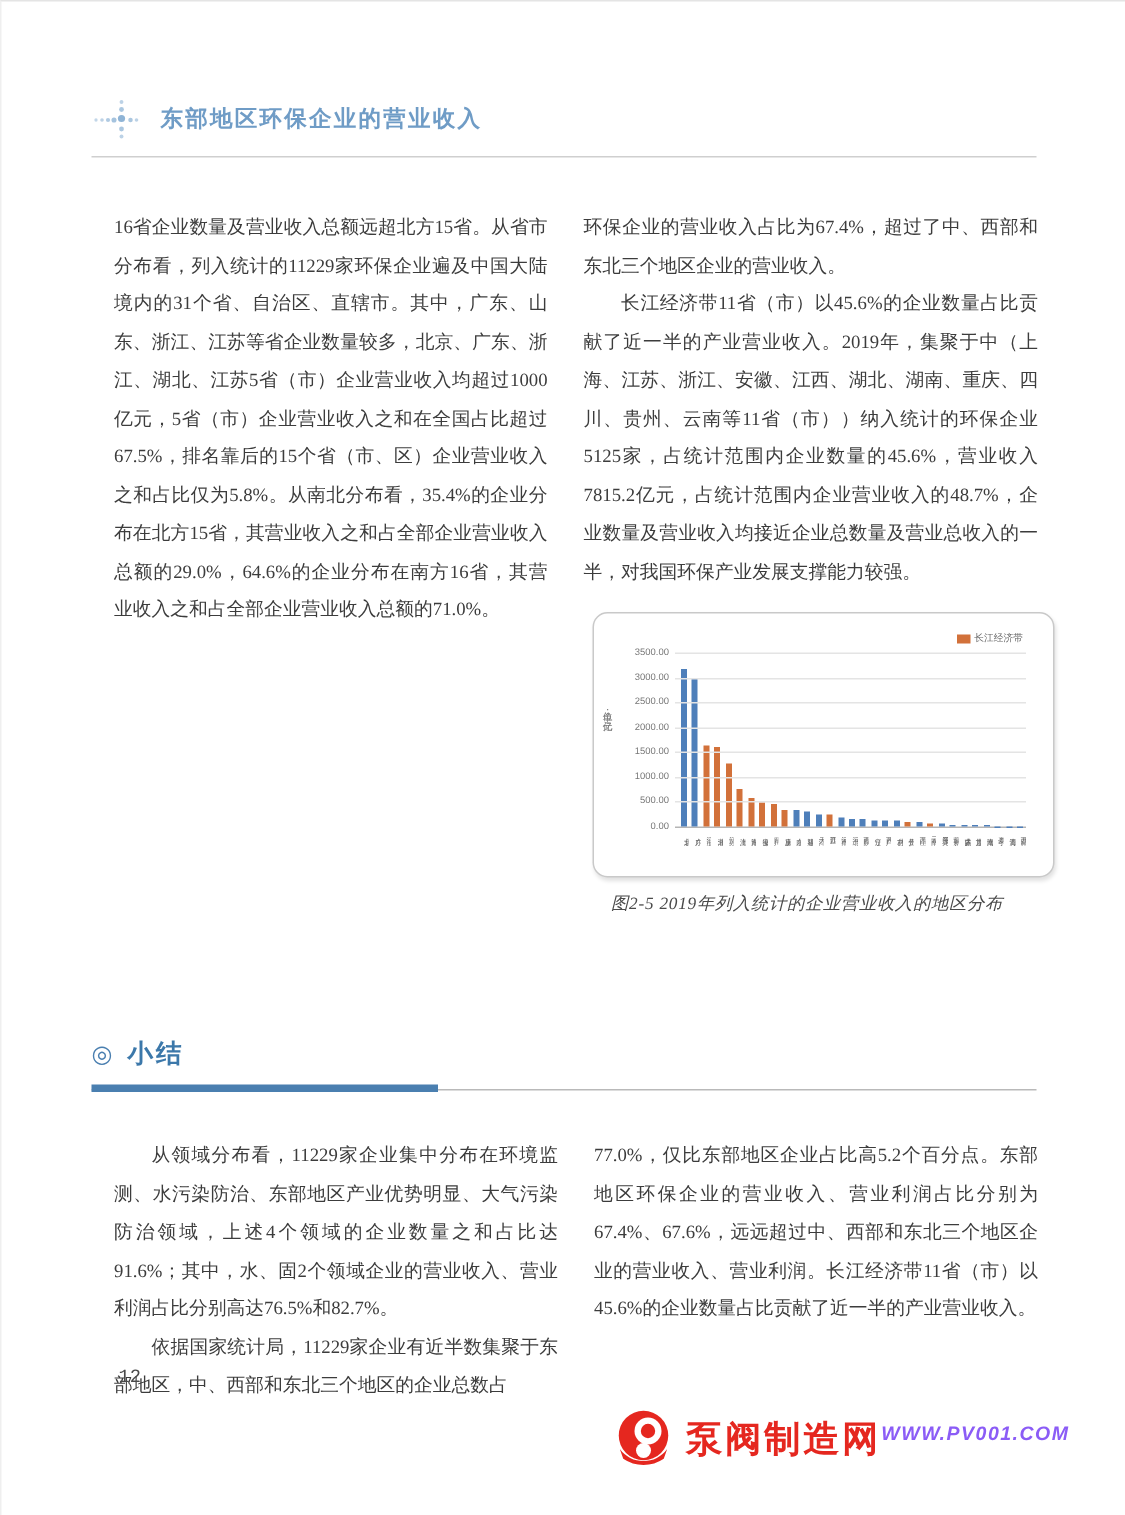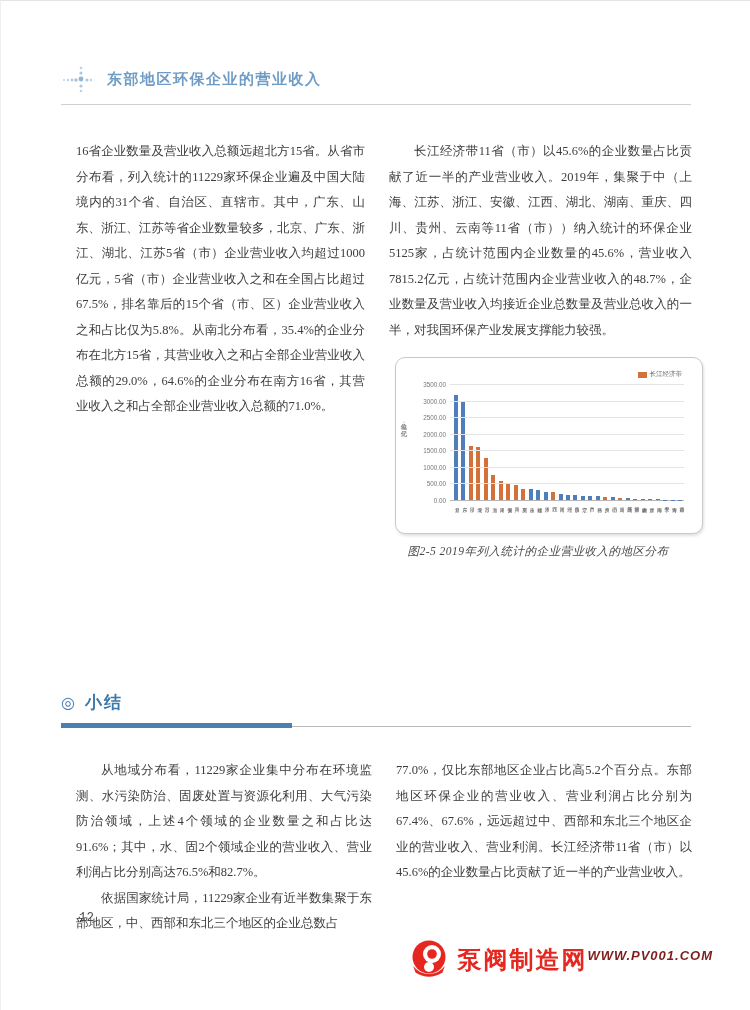--- a/index.html
+++ b/index.html
@@ -49,21 +49,21 @@
   .sum-rule .thin{position:absolute;left:0;right:0;bottom:1px;height:1px;background:#b9b9b9;}
   .sum-rule .thick{position:absolute;left:0;bottom:0;width:231px;height:5px;background:#4a7fb0;}
   
   .pagenum{position:absolute;left:78px;top:910px;font-size:12.5px;color:#4a4a4a;
            font-family:Liberation Mono, monospace;}
   .logo{position:absolute;right:38px;top:938px;display:flex;align-items:center;gap:8px;}
   .logo-text{display:flex;flex-direction:row;align-items:flex-start;line-height:1.05;}
   .logo-cn{font-family:"Liberation Sans","DejaVu Sans",sans-serif;font-weight:900;font-size:24px;
            color:#e5271f;letter-spacing:2px;}
   .logo-url{font-family:"Liberation Sans","DejaVu Sans",sans-serif;font-weight:bold;font-style:italic;
-            font-size:13px;color:#7f1d1d;letter-spacing:1px;margin-top:2px;}
+            font-size:13px;color:#8b5cf6;letter-spacing:1px;margin-top:2px;}
 </style>
 </head>
 <body>
 
 <div class="page">
 
   <div class="hdr">
     <svg width="34" height="32" viewBox="0 0 34 32">
       <g fill="#8fb4d6">
         <circle cx="3" cy="17" r="1.1" opacity=".55"></circle>
@@ -81,20 +81,21 @@
     </svg>
     <span class="hdr-title">东部地区环保企业的营业收入</span>
   </div>
   <div class="hdr-rule"></div>
 
   <div class="cols main">
     <div class="col">
       <p>16省企业数量及营业收入总额远超北方15省。从省市分布看，列入统计的11229家环保企业遍及中国大陆境内的31个省、自治区、直辖市。其中，广东、山东、浙江、江苏等省企业数量较多，北京、广东、浙江、湖北、江苏5省（市）企业营业收入均超过1000亿元，5省（市）企业营业收入之和在全国占比超过67.5%，排名靠后的15个省（市、区）企业营业收入之和占比仅为5.8%。从南北分布看，35.4%的企业分布在北方15省，其营业收入之和占全部企业营业收入总额的29.0%，64.6%的企业分布在南方16省，其营业收入之和占全部企业营业收入总额的71.0%。</p>
     </div>
     <div class="col">
+      <p>环保企业的营业收入占比为67.4%，超过了中、西部和东北三个地区企业的营业收入。</p>
       <p class="indent">长江经济带11省（市）以45.6%的企业数量占比贡献了近一半的产业营业收入。2019年，集聚于中（上海、江苏、浙江、安徽、江西、湖北、湖南、重庆、四川、贵州、云南等11省（市））纳入统计的环保企业5125家，占统计范围内企业数量的45.6%，营业收入7815.2亿元，占统计范围内企业营业收入的48.7%，企业数量及营业收入均接近企业总数量及营业总收入的一半，对我国环保产业发展支撑能力较强。</p>
 
       <div class="figure-box">
         <div class="legend">
           <span class="legend-swatch" style="background: rgb(210, 113, 58);"></span>
           <span class="legend-label">长江经济带</span>
         </div>
         <div class="yunit">单位：亿元</div>
         <div class="plot">
           <div class="bars-row">
@@ -252,21 +253,21 @@
       <span class="sum-title">小结</span>
     </div>
     <div class="sum-rule">
       <div class="thin"></div>
       <div class="thick"></div>
     </div>
   </div>
 
   <div class="cols sum">
     <div class="col">
-      <p class="indent">从地域分布看，11229家企业集中分布在环境监测、水污染防治、固废处置与资源化利用、大气污染防治领域，上述4个领域的企业数量之和占比达91.6%；其中，水、固2个领域企业的营业收入、营业利润占比分别高达76.5%和82.7%。</p>
+      <p class="indent">从领域分布看，11229家企业集中分布在环境监测、水污染防治、东部地区产业优势明显、大气污染防治领域，上述4个领域的企业数量之和占比达91.6%；其中，水、固2个领域企业的营业收入、营业利润占比分别高达76.5%和82.7%。</p>
       <p class="indent">依据国家统计局，11229家企业有近半数集聚于东部地区，中、西部和东北三个地区的企业总数占</p>
     </div>
     <div class="col">
       <p>77.0%，仅比东部地区企业占比高5.2个百分点。东部地区环保企业的营业收入、营业利润占比分别为67.4%、67.6%，远远超过中、西部和东北三个地区企业的营业收入、营业利润。长江经济带11省（市）以45.6%的企业数量占比贡献了近一半的产业营业收入。</p>
     </div>
   </div>
 
   <div class="pagenum">12</div>
 
   <div class="logo">

